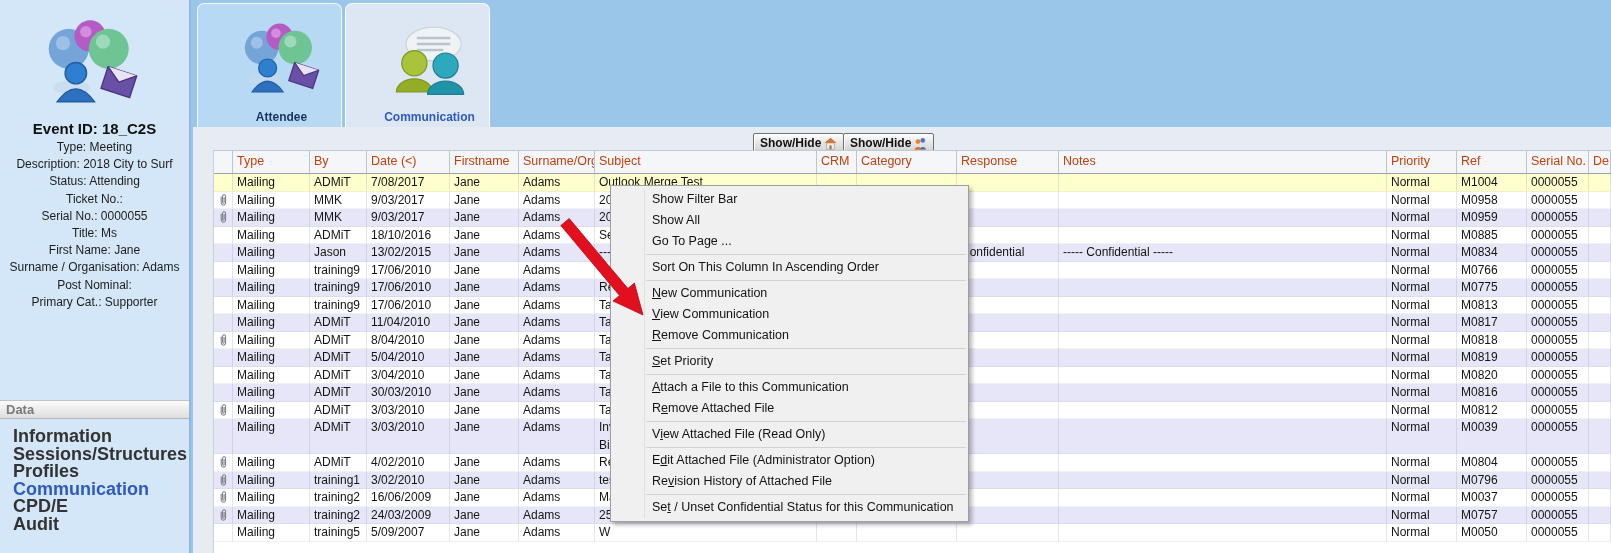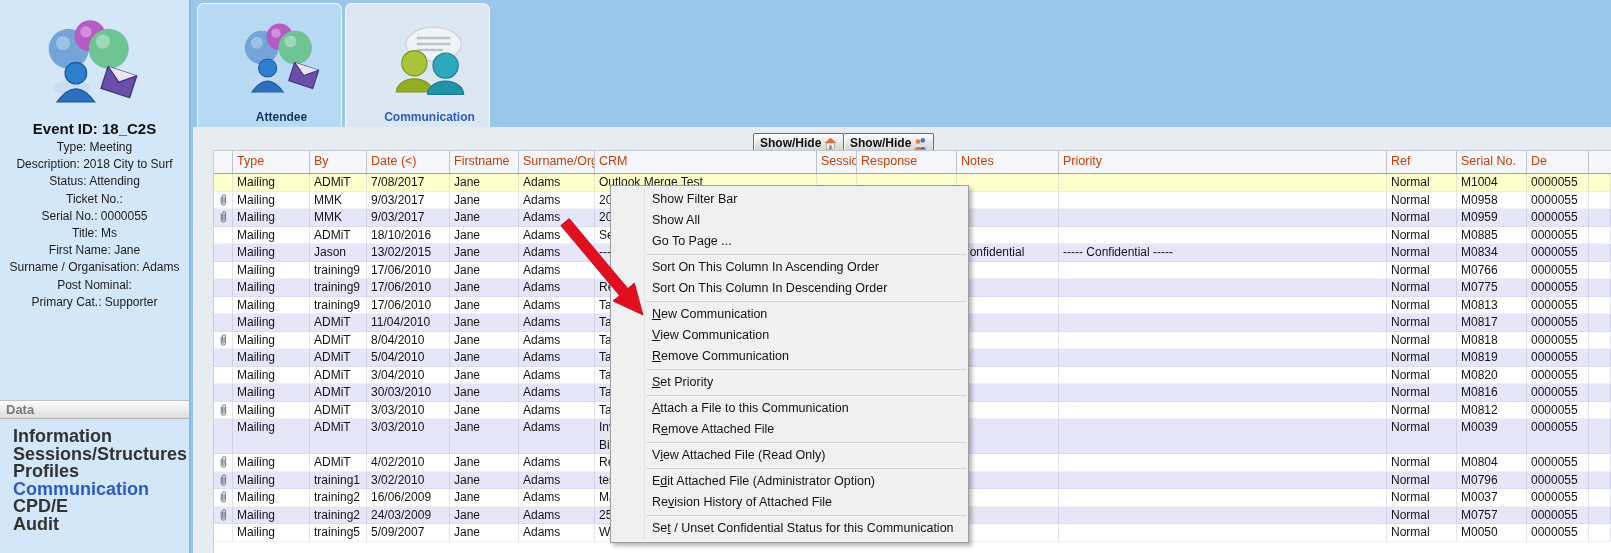--- a/index.html
+++ b/index.html
@@ -206,22 +206,23 @@
 </div>
 
 <div id="table-wrap">
   <div id="thead" class="grid-row">
       <div class="cell"></div>
       <div class="cell">Type</div>
       <div class="cell">By</div>
       <div class="cell">Date (&lt;)</div>
       <div class="cell">Firstname</div>
       <div class="cell">Surname/Org</div>
+      <div class="cell">Subject</div>
       <div class="cell">CRM</div>
-      <div class="cell">Sessions</div>
+      <div class="cell">Category</div>
       <div class="cell">Response</div>
       <div class="cell">Notes</div>
       <div class="cell">Priority</div>
       <div class="cell">Ref</div>
       <div class="cell">Serial No.</div>
       <div class="cell">De</div>
     </div>
   <div id="tbody">
       <div class="grid-row trow sel">
         <div class="cell clip-cell"></div>
@@ -598,21 +599,20 @@
       </div>
     </div>
 </div>
 
 <div id="ctx-menu">
     <div class="menu-item">Show Filter Bar</div>
     <div class="menu-item">Show All</div>
     <div class="menu-item">Go To Page ...</div>
     <div class="menu-sep"></div>
     <div class="menu-item">Sort On This Column In Ascending Order</div>
-    <div class="menu-item">Sort On This Column In Descending Order</div>
     <div class="menu-sep"></div>
     <div class="menu-item"><u>N</u>ew Communication</div>
     <div class="menu-item"><u>V</u>iew Communication</div>
     <div class="menu-item"><u>R</u>emove Communication</div>
     <div class="menu-sep"></div>
     <div class="menu-item"><u>S</u>et Priority</div>
     <div class="menu-sep"></div>
     <div class="menu-item"><u>A</u>ttach a File to this Communication</div>
     <div class="menu-item">R<u>e</u>move Attached File</div>
     <div class="menu-sep"></div>

